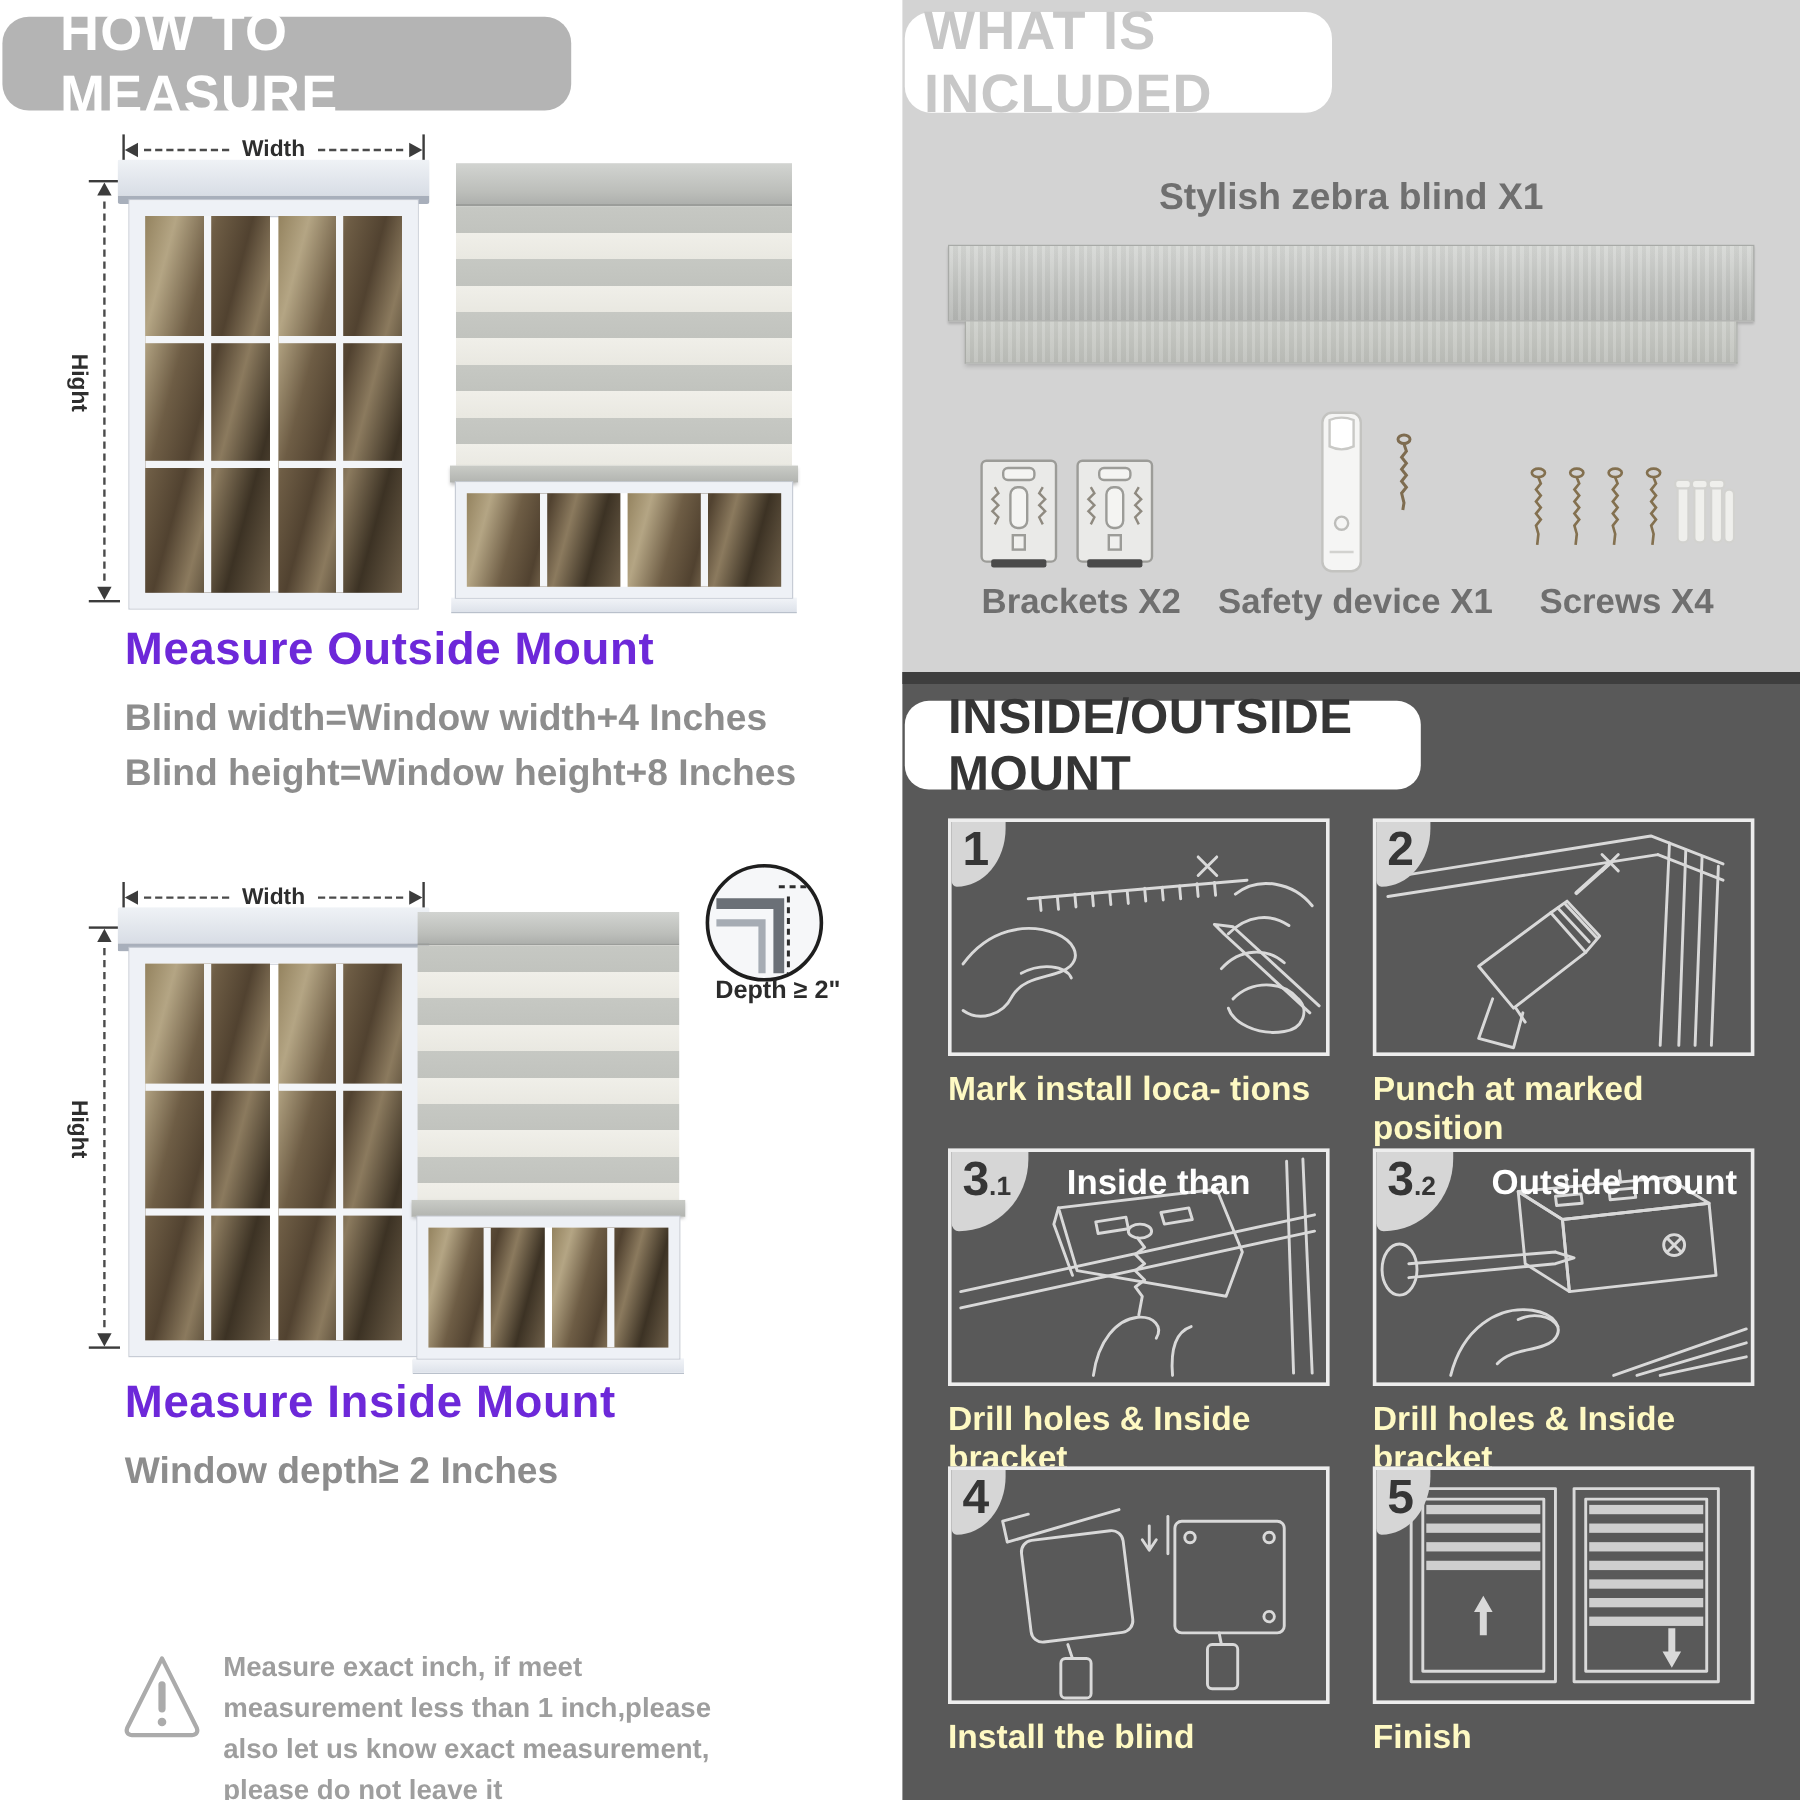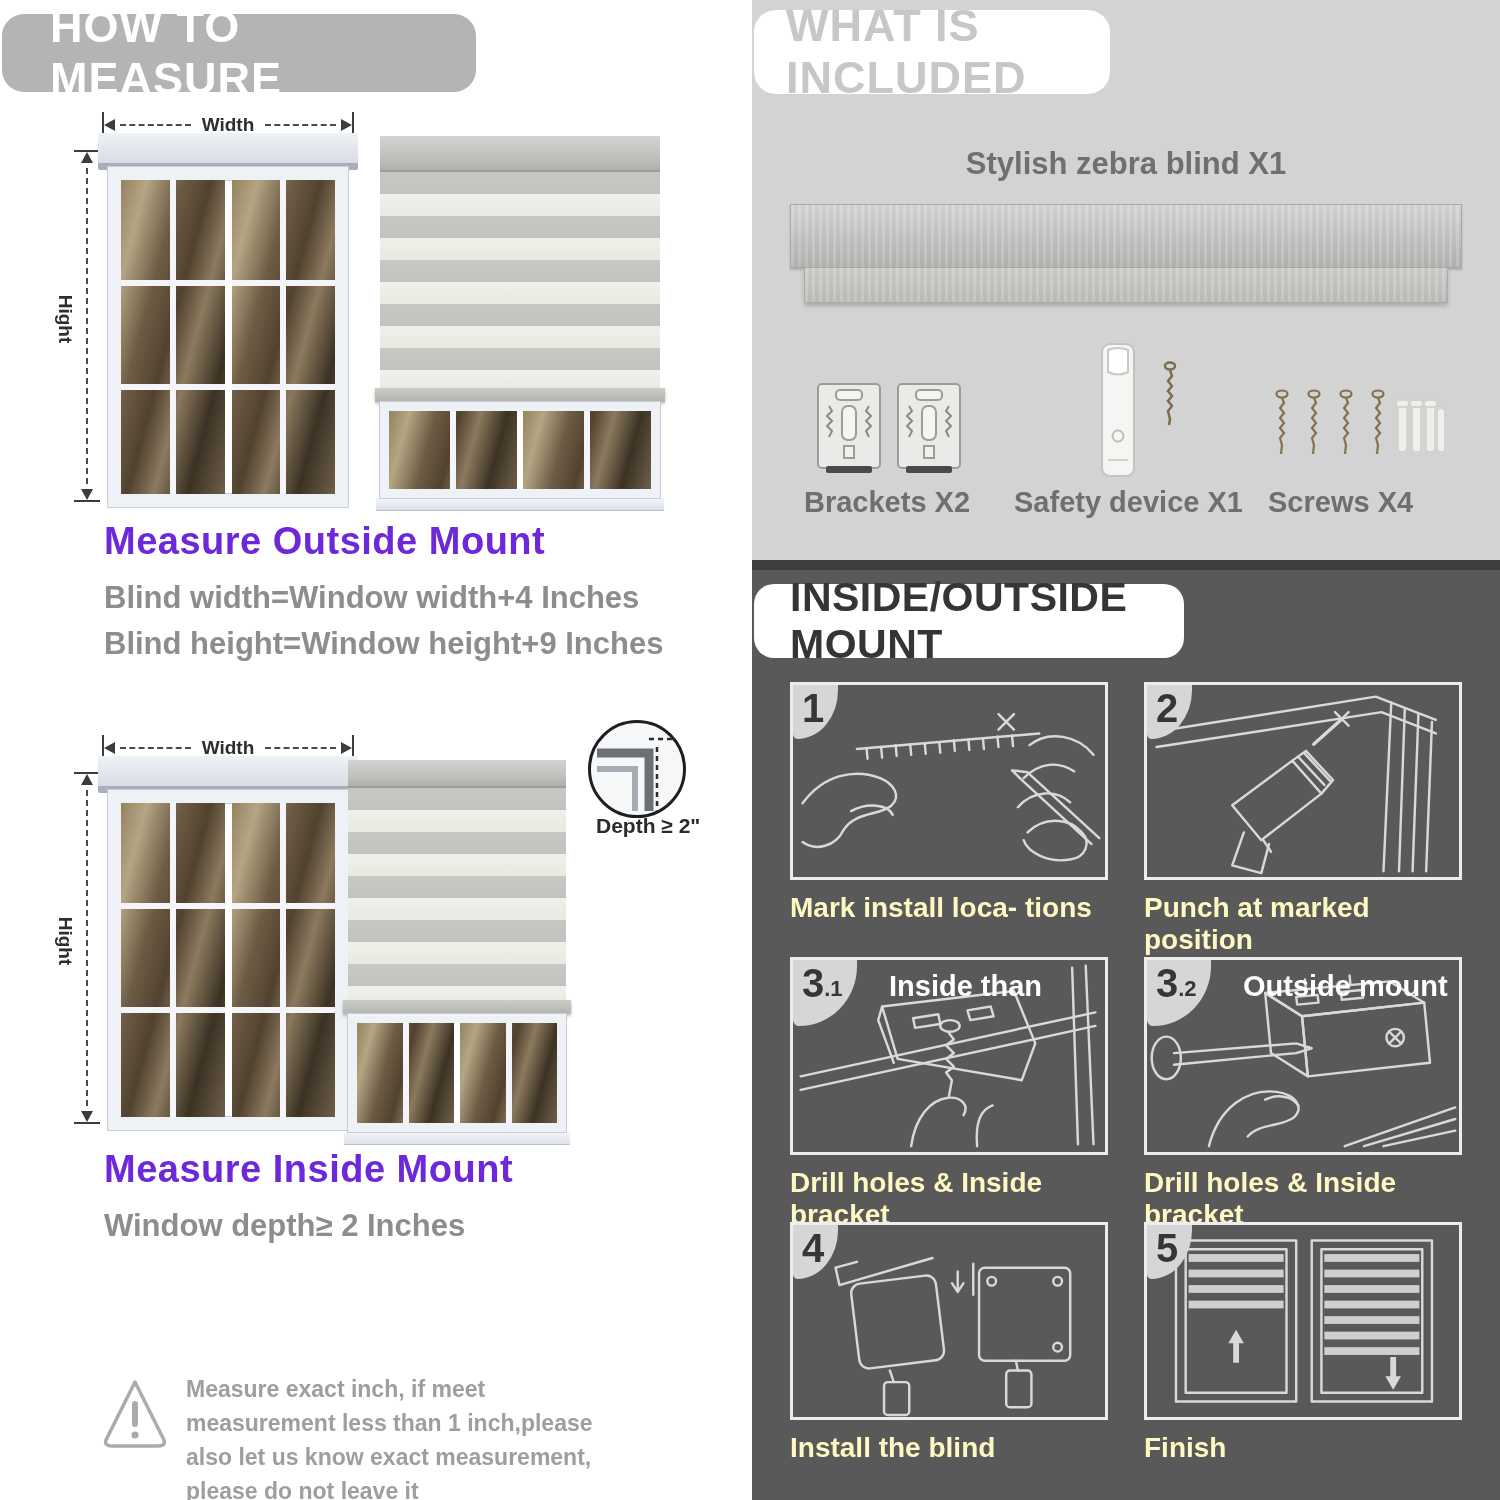--- a/index.html
+++ b/index.html
@@ -59,32 +59,32 @@
 
   .depth-circle{position:absolute;width:92px;height:92px;border-radius:50%;border:3px solid #1e1e1e;
     background:#f6f7f9;overflow:hidden;}
   .depth-label{position:absolute;font-size:21px;font-weight:bold;color:#2b2b2b;}
   .warning-text{position:absolute;font-size:23px;font-weight:bold;color:#9e9e9e;line-height:34px;width:450px;}
 
   
   .right-half{position:absolute;left:752px;top:0;width:748px;height:1500px;}
   .included{position:absolute;left:0;top:0;width:748px;height:560px;background:#d3d3d3;}
   .included-banner{position:absolute;left:2px;top:10px;width:356px;height:84px;background:#ffffff;border-radius:22px;
-    display:flex;align-items:center;padding-left:32px;box-sizing:border-box;}
+    display:flex;align-items:center;padding-left:16px;box-sizing:border-box;}
   .included-banner span{font-size:45px;font-weight:bold;color:#c7c7c7;letter-spacing:1px;}
   .product-label{position:absolute;left:0;top:146px;width:100%;text-align:center;font-size:31px;font-weight:bold;color:#6f6f6f;}
   .headrail-graphic{position:absolute;left:38px;top:204px;width:672px;}
   .headrail-graphic .main{height:62px;background:
       repeating-linear-gradient(90deg,rgba(255,255,255,.10) 0 3px,rgba(0,0,0,.03) 3px 7px),
       linear-gradient(180deg,#d6d8d5,#c2c4c1 55%,#b4b6b3);
       border:1px solid #a8aaa7;box-shadow:0 2px 2px rgba(0,0,0,.18);}
   .headrail-graphic .lower{margin:0 14px;height:34px;background:
       repeating-linear-gradient(90deg,rgba(255,255,255,.10) 0 3px,rgba(0,0,0,.03) 3px 7px),
       linear-gradient(180deg,#cdcfca,#bdbfba);border:1px solid #aaaca7;border-top:none;box-shadow:0 3px 4px rgba(0,0,0,.18);}
-  .part-label{position:absolute;top:486px;text-align:left;font-size:29px;font-weight:bold;color:#6f6f6f;}
+  .part-label{position:absolute;top:486px;text-align:right;font-size:29px;font-weight:bold;color:#6f6f6f;}
 
   .mount{position:absolute;left:0;top:560px;width:748px;height:940px;background:#595959;border-top:10px solid #3e3e3e;box-sizing:border-box;}
   .mount-banner{position:absolute;left:2px;top:14px;width:430px;height:74px;background:#ffffff;border-radius:20px;
     display:flex;align-items:center;padding-left:36px;box-sizing:border-box;}
   .mount-banner span{font-size:41px;font-weight:bold;color:#353535;letter-spacing:.5px;}
 
   .panel{position:absolute;width:318px;height:198px;border:3px solid #ededed;box-sizing:border-box;background:#595959;}
   .panel svg{position:absolute;left:0;top:0;width:100%;height:100%;}
   .badge{position:absolute;left:0;top:0;background:#d6d6d6;border-radius:0 0 95% 10%;
     display:flex;align-items:flex-start;padding:0 14px 8px 9px;z-index:2;}
@@ -149,21 +149,21 @@
         </div>
       <div class="pane street">
           <div class="mv"></div>
         </div>
     </div>
     <div class="sill"></div>
   </div>
 
   <div class="m-title" style="left:104px;top:520px;">Measure Outside Mount</div>
   <div class="m-line" style="left:104px;top:580px;">Blind width=Window width+4 Inches</div>
-  <div class="m-line" style="left:104px;top:626px;">Blind height=Window height+9 Inches</div>
+  <div class="m-line" style="left:104px;top:626px;">Blind height=Window height+8 Inches</div>
 
   <div class="harrow" style="left:102px;top:735px;width:252px;">
     <div class="endbar"></div>
     <div class="head-l"></div>
     <div class="dash"></div>
     <span class="lbl">Width</span>
     <div class="dash"></div>
     <div class="head-r"></div>
     <div class="endbar"></div>
   </div>

